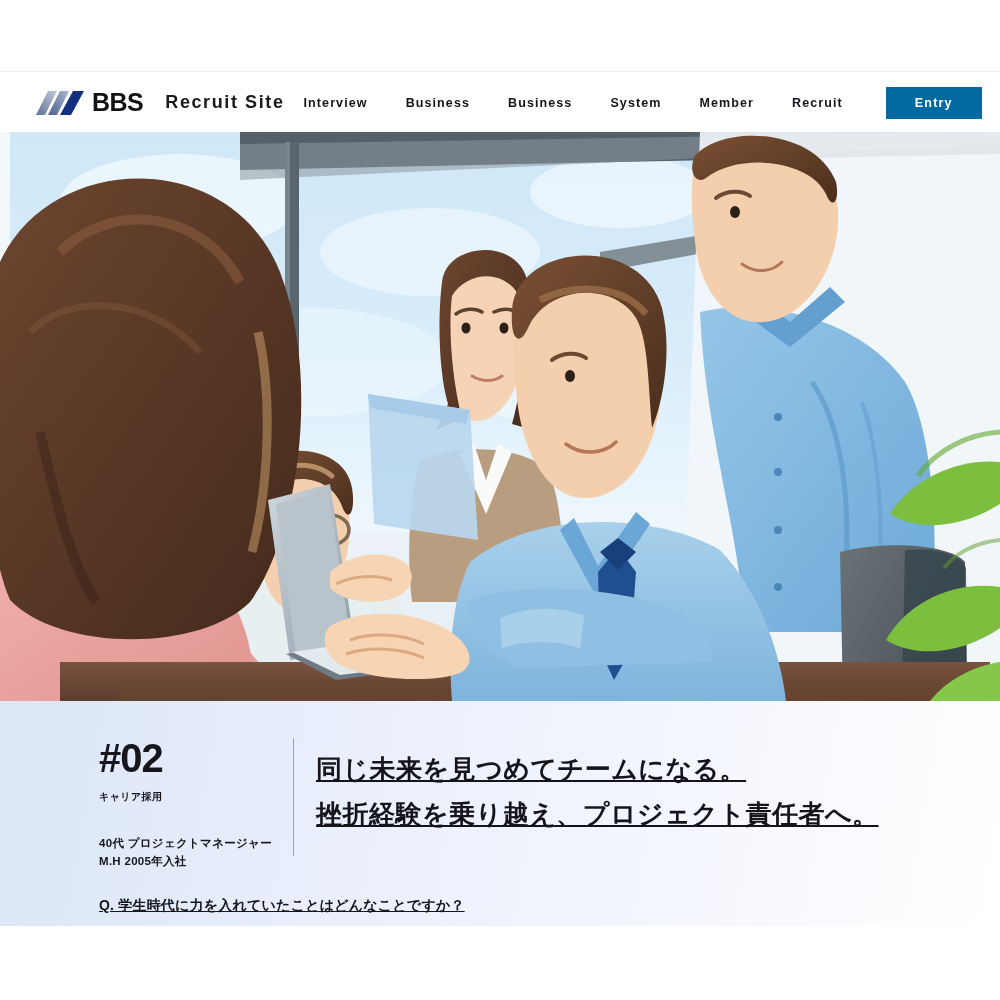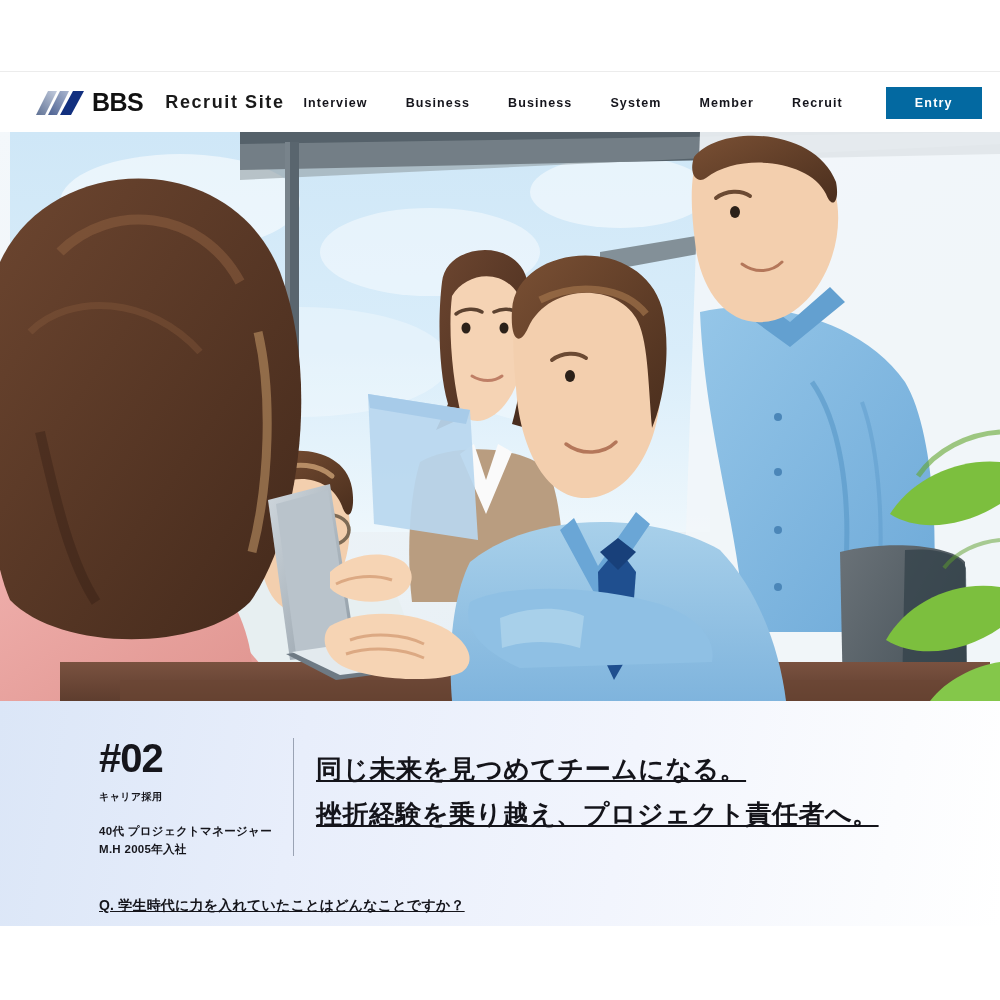--- a/index.html
+++ b/index.html
@@ -68,21 +68,21 @@
   .meta-no{
     font-size:40px; font-weight:bold; color:#16161c;
     line-height:1; letter-spacing:-1px;
   }
   .meta-type{
     font-size:10px; font-weight:bold; color:#16161c;
     margin-top:12px; letter-spacing:0.4px;
   }
   .meta-role{
     font-size:11.5px; font-weight:bold; color:#16161c;
-    margin-top:19px; letter-spacing:0.3px; line-height:1.55;
+    margin-top:31px; letter-spacing:0.3px; line-height:1.55;
   }
 
   .divider-v{
     position:absolute; left:293px; top:37px;
     width:1px; height:118px; background:#9aa3b4;
   }
 
   .headline{
     position:absolute; left:316px; top:46px;
   }

